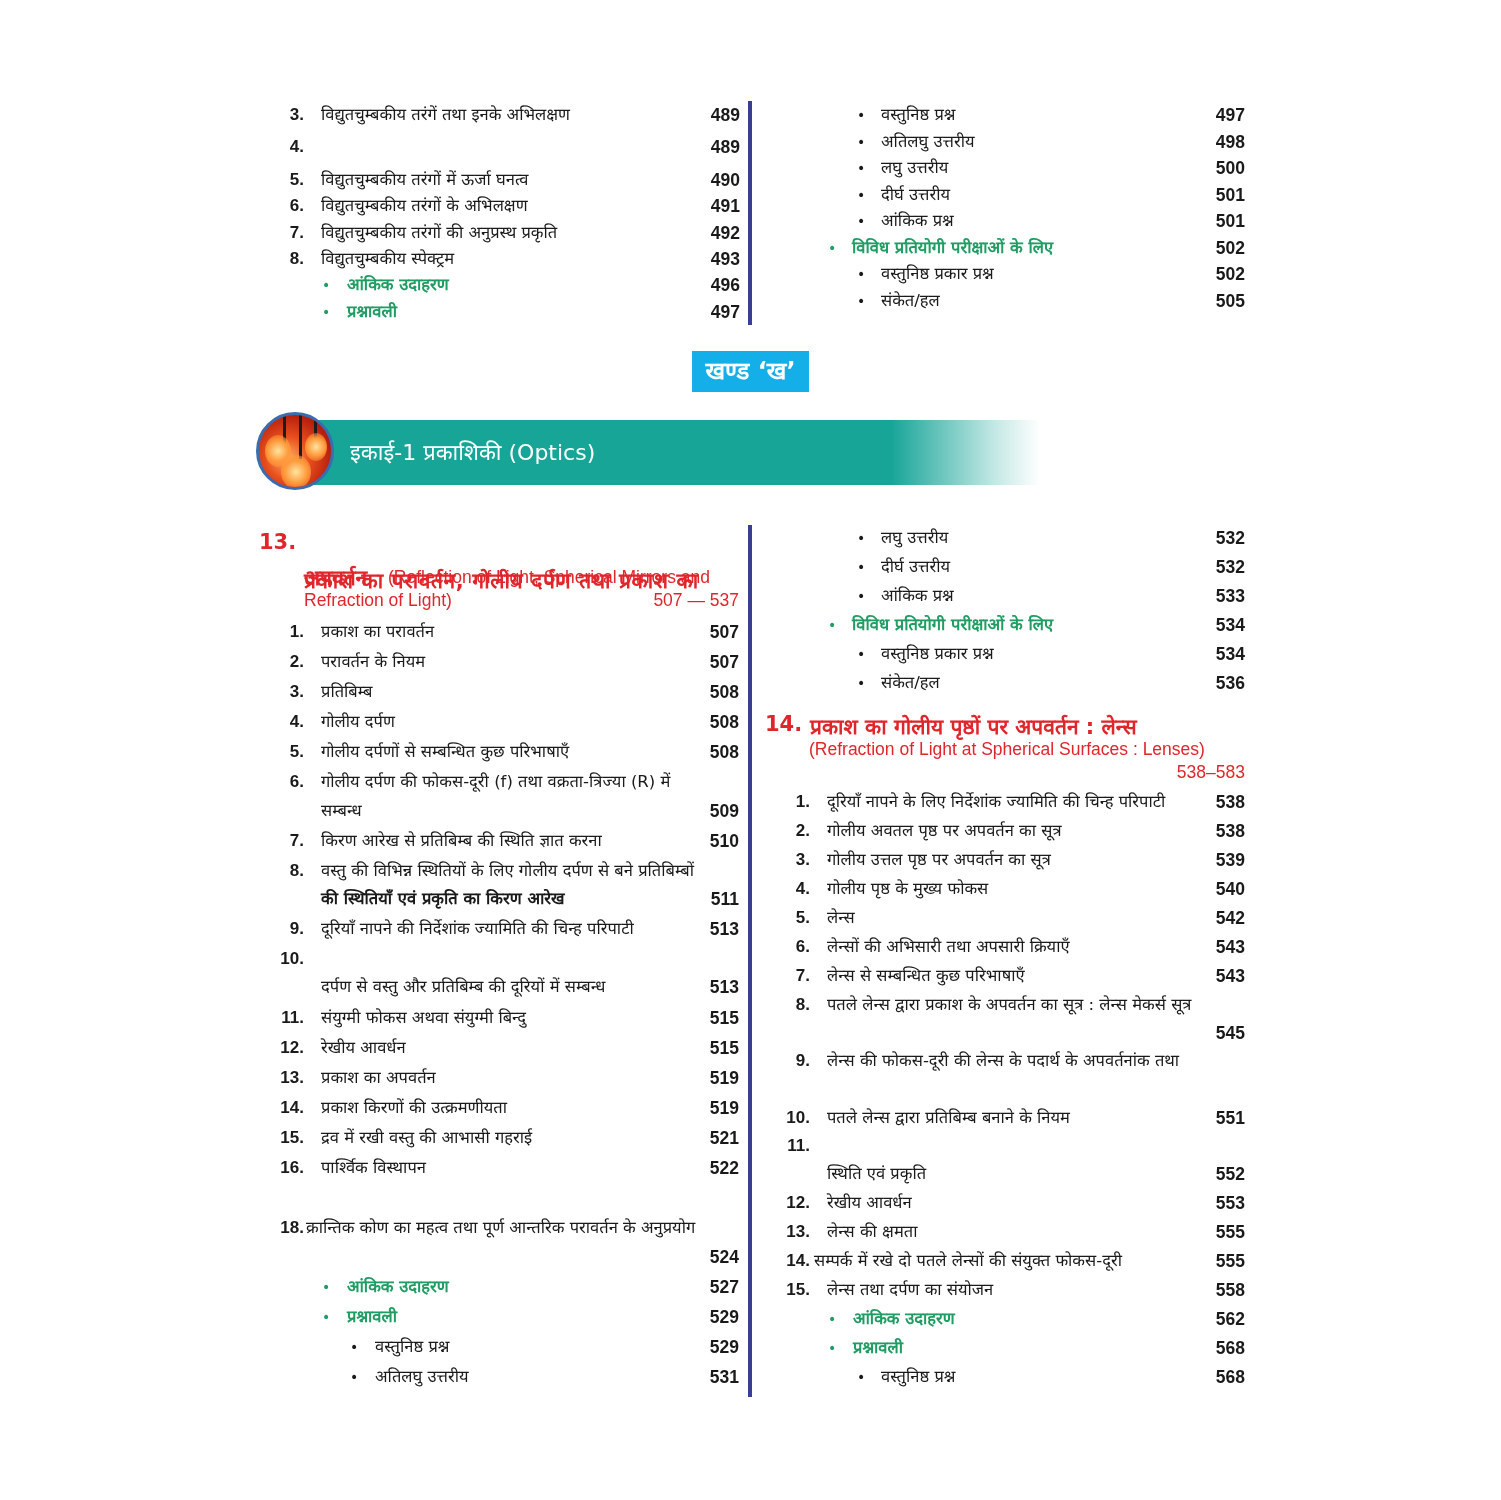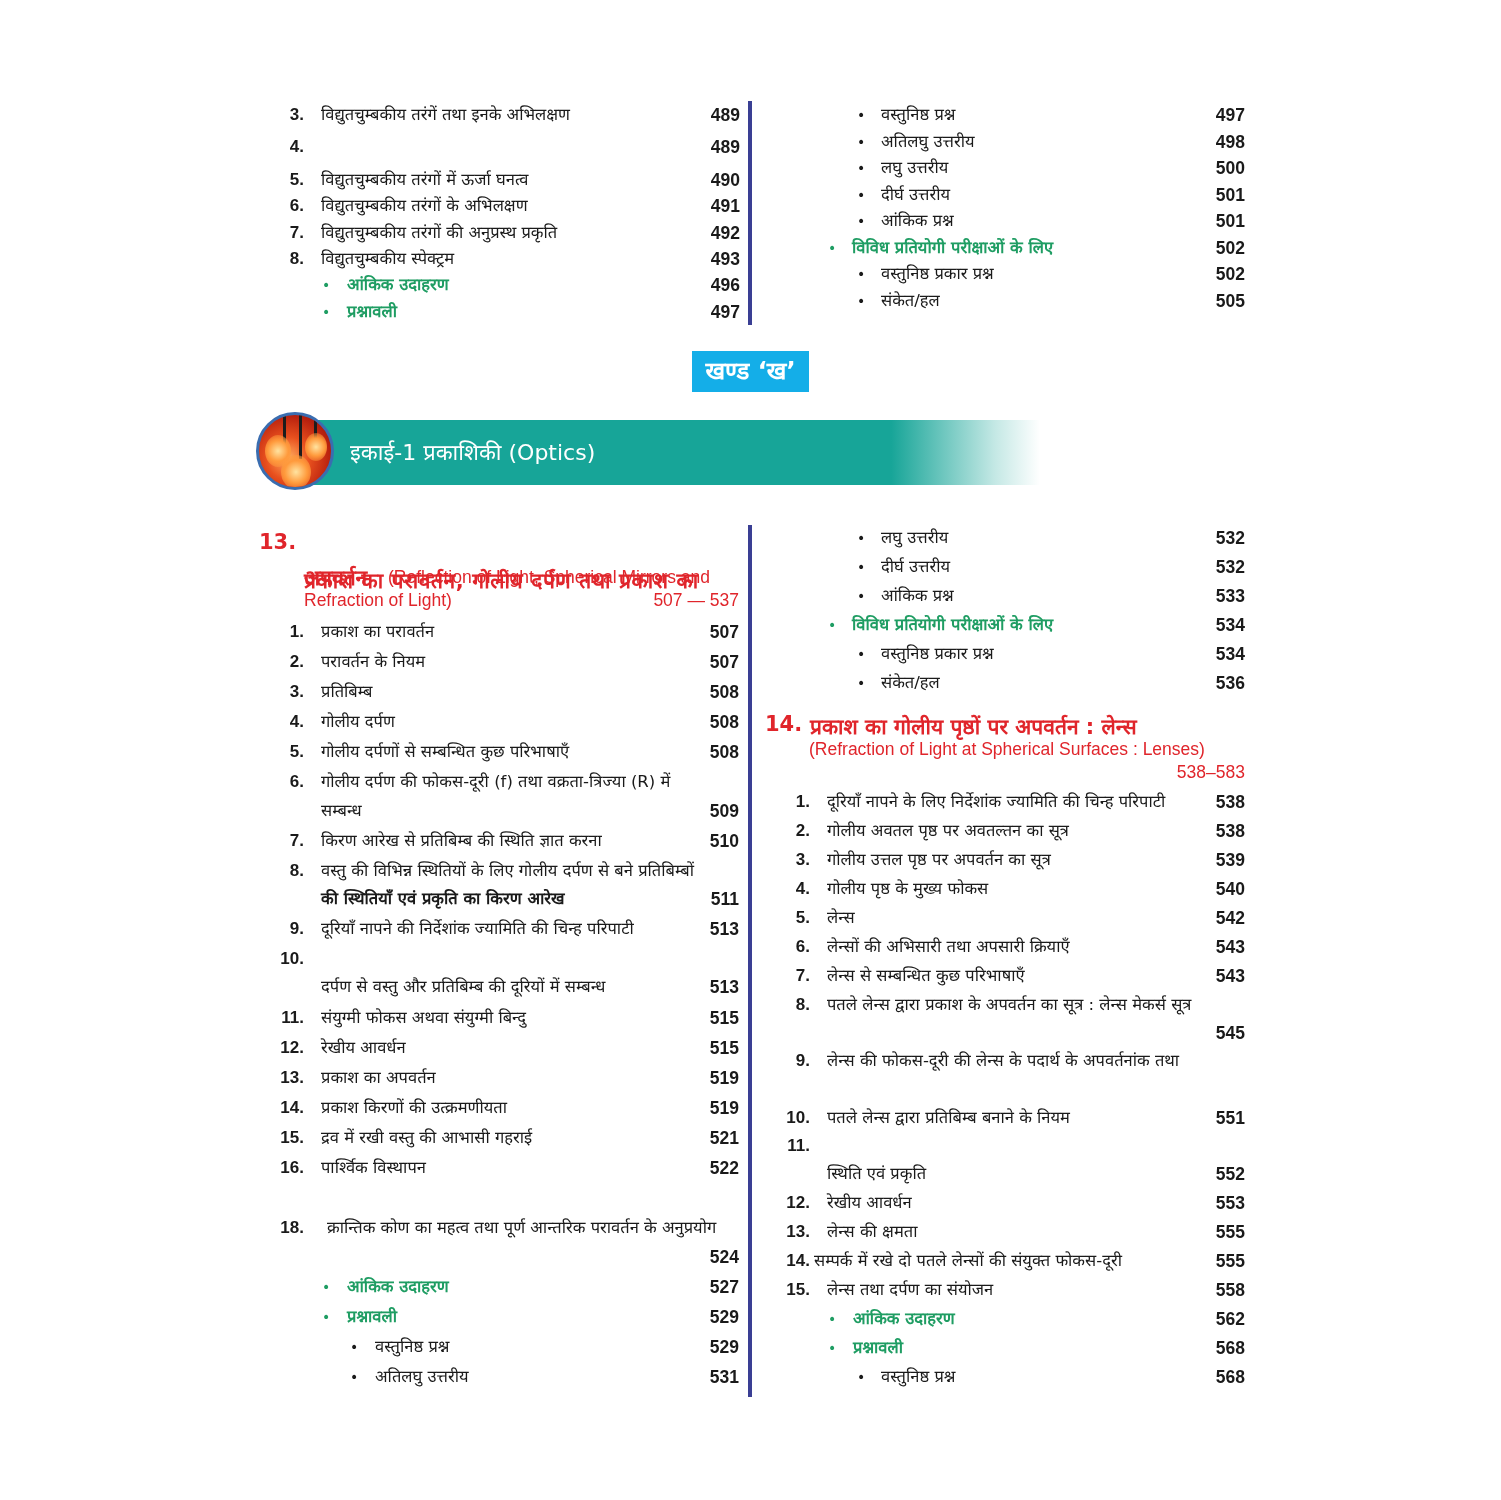--- a/index.html
+++ b/index.html
@@ -222,21 +222,21 @@
       <span class="txt" style="left:45px;">द्रव में रखी वस्तु की आभासी गहराई</span>
       <span class="pg">521</span>
     </div>
   <div class="row" style="top:536px;">
       <span class="num" style="left:0;width:28px;">16.</span>
       <span class="txt" style="left:45px;">पार्श्विक विस्थापन</span>
       <span class="pg">522</span>
     </div>
   <div class="row" style="top:596px;">
       <span class="num" style="left:0;width:28px;">18.</span>
-      <span class="txt" style="left:51px;">क्रान्तिक कोण का महत्व तथा पूर्ण आन्तरिक परावर्तन के अनुप्रयोग</span>
+      <span class="txt" style="left:30px;">क्रान्तिक कोण का महत्व तथा पूर्ण आन्तरिक परावर्तन के अनुप्रयोग</span>
     </div>
   <div class="row" style="top:625px;">
       <span class="pg">524</span>
     </div>
 
   <div class="row" style="top:655px;">
       <span class="bullet green-bullet" style="left:46px;">•</span>
       <span class="txt green" style="left:71px;">आंकिक उदाहरण</span>
       <span class="pg">527</span>
     </div>
@@ -298,21 +298,21 @@
 <div class="chap-sub" style="left:1130px; top:762px; width:115px; text-align:right;">538–583</div>
 
 <div class="col" style="left:782px; top:788px; width:463px; height:610px;">
   <div class="row" style="top:0px;">
       <span class="num" style="left:0;width:28px;">1.</span>
       <span class="txt" style="left:45px;">दूरियाँ नापने के लिए निर्देशांक ज्यामिति की चिन्ह परिपाटी</span>
       <span class="pg">538</span>
     </div>
   <div class="row" style="top:29px;">
       <span class="num" style="left:0;width:28px;">2.</span>
-      <span class="txt" style="left:45px;">गोलीय अवतल पृष्ठ पर अवतल्तन का सूत्र</span>
+      <span class="txt" style="left:45px;">गोलीय अवतल पृष्ठ पर अपवर्तन का सूत्र</span>
       <span class="pg">538</span>
     </div>
   <div class="row" style="top:58px;">
       <span class="num" style="left:0;width:28px;">3.</span>
       <span class="txt" style="left:45px;">गोलीय उत्तल पृष्ठ पर अपवर्तन का सूत्र</span>
       <span class="pg">539</span>
     </div>
   <div class="row" style="top:87px;">
       <span class="num" style="left:0;width:28px;">4.</span>
       <span class="txt" style="left:45px;">गोलीय पृष्ठ के मुख्य फोकस</span>

